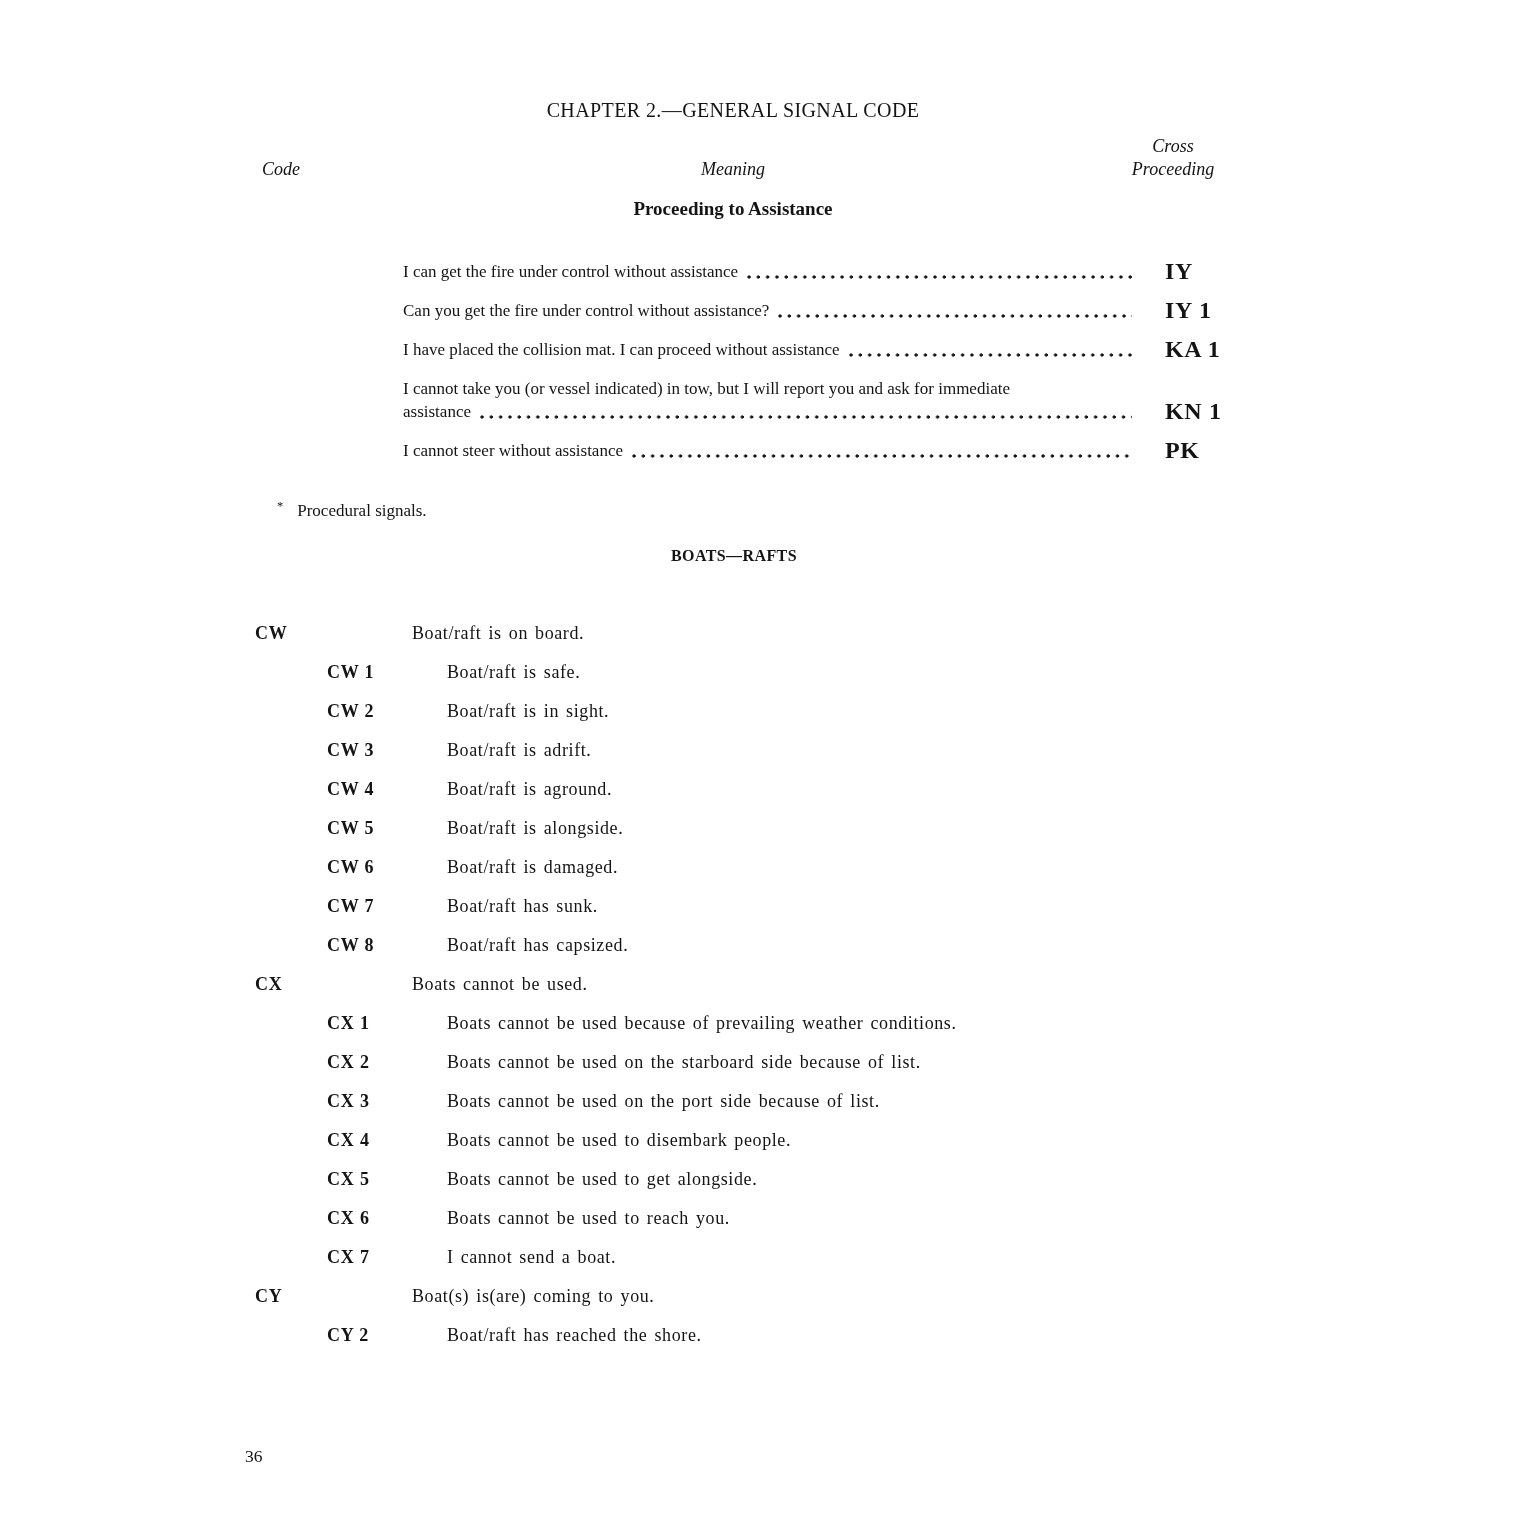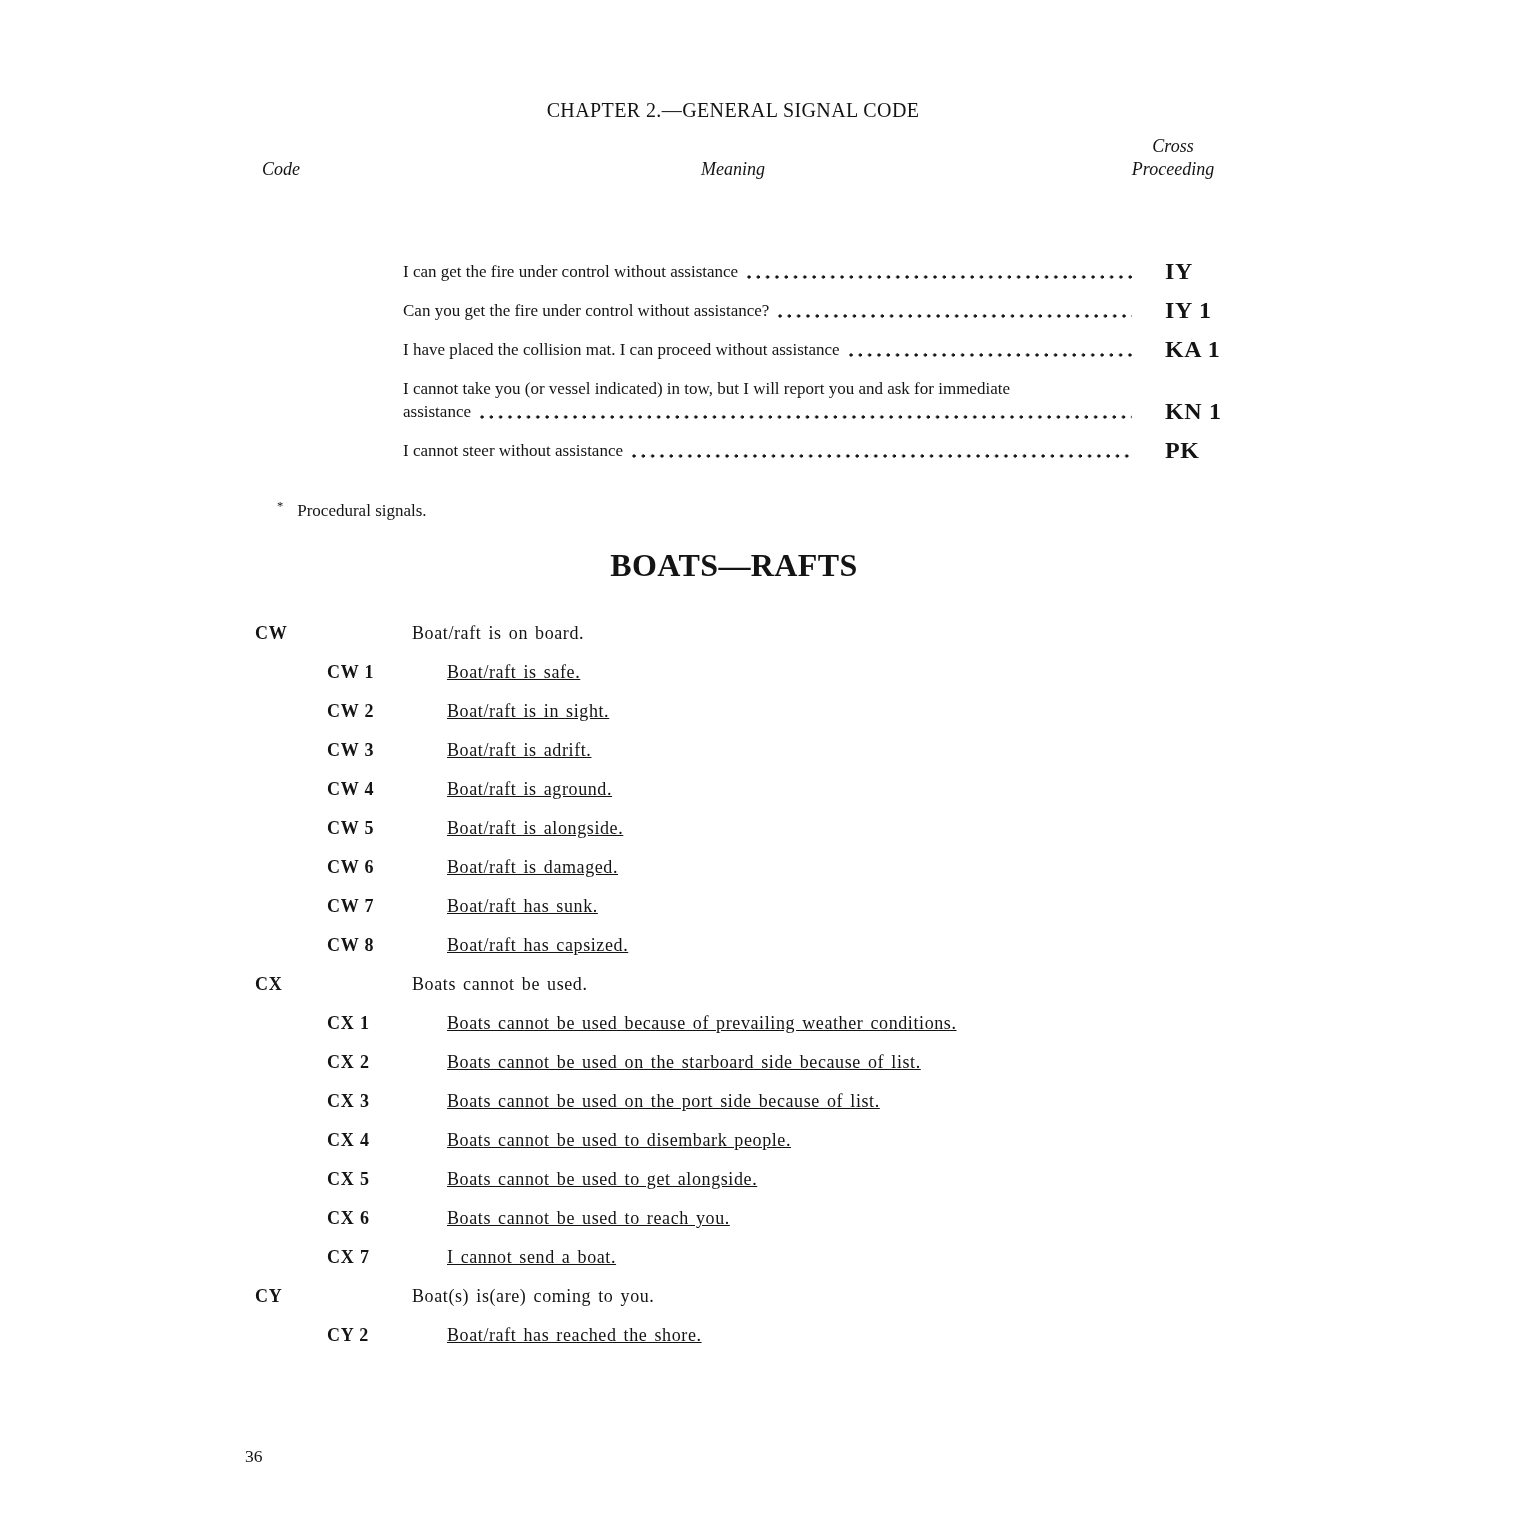--- a/index.html
+++ b/index.html
@@ -75,58 +75,59 @@
   .fn-marker { font-size: 12.5px; vertical-align: 6px; }
   .fn-text { margin-left: 14px; }
 
   
   .boats-heading {
     position: absolute;
     left: 0; top: 547px;
     width: 1468px;
     text-align: center;
     font-weight: bold;
-    font-size: 32px;
+    font-size: 16px;
     letter-spacing: 0.4px;
     white-space: nowrap;
   }
   .boats-table { position: absolute; left: 255px; top: 614px; width: 1030px; }
   .boat-row { position: relative; height: 39px; line-height: 39px; font-size: 18px; }
   .boat-code {
     position: absolute; left: 0;
     font-weight: bold;
     letter-spacing: 0.8px;
     white-space: nowrap;
   }
   .boat-row.sub .boat-code { left: 72px; }
   .boat-meaning {
     position: absolute; left: 157px;
     letter-spacing: 0.6px;
     word-spacing: 2px;
     white-space: nowrap;
   }
-  .boat-row.sub .boat-meaning { left: 192px; text-decoration: underline; }
+  .boat-row.sub .boat-meaning { left: 192px; }
 
   
   .page-number { position: absolute; left: 245px; top: 1446px; font-size: 17.5px; }
 </style>
 </head>
 <body>
 
 <div class="page">
 
   <div class="chapter-title">CHAPTER 2.—GENERAL SIGNAL CODE</div>
 
   <div class="col-header col-code">Code</div>
   <div class="col-header col-meaning">Meaning</div>
   <div class="col-header col-cross">
     <div>Cross</div>
     <div>Proceeding</div>
   </div>
 
+  <div class="section-heading">Proceeding to Assistance</div>
 
   <div class="entries">
       <div class="entry">
         <div class="entry-line">
           <span class="entry-text">I can get the fire under control without assistance</span>
           <span class="leader"></span>
           <span class="entry-code">IY</span>
         </div>
       </div>
       <div class="entry">

